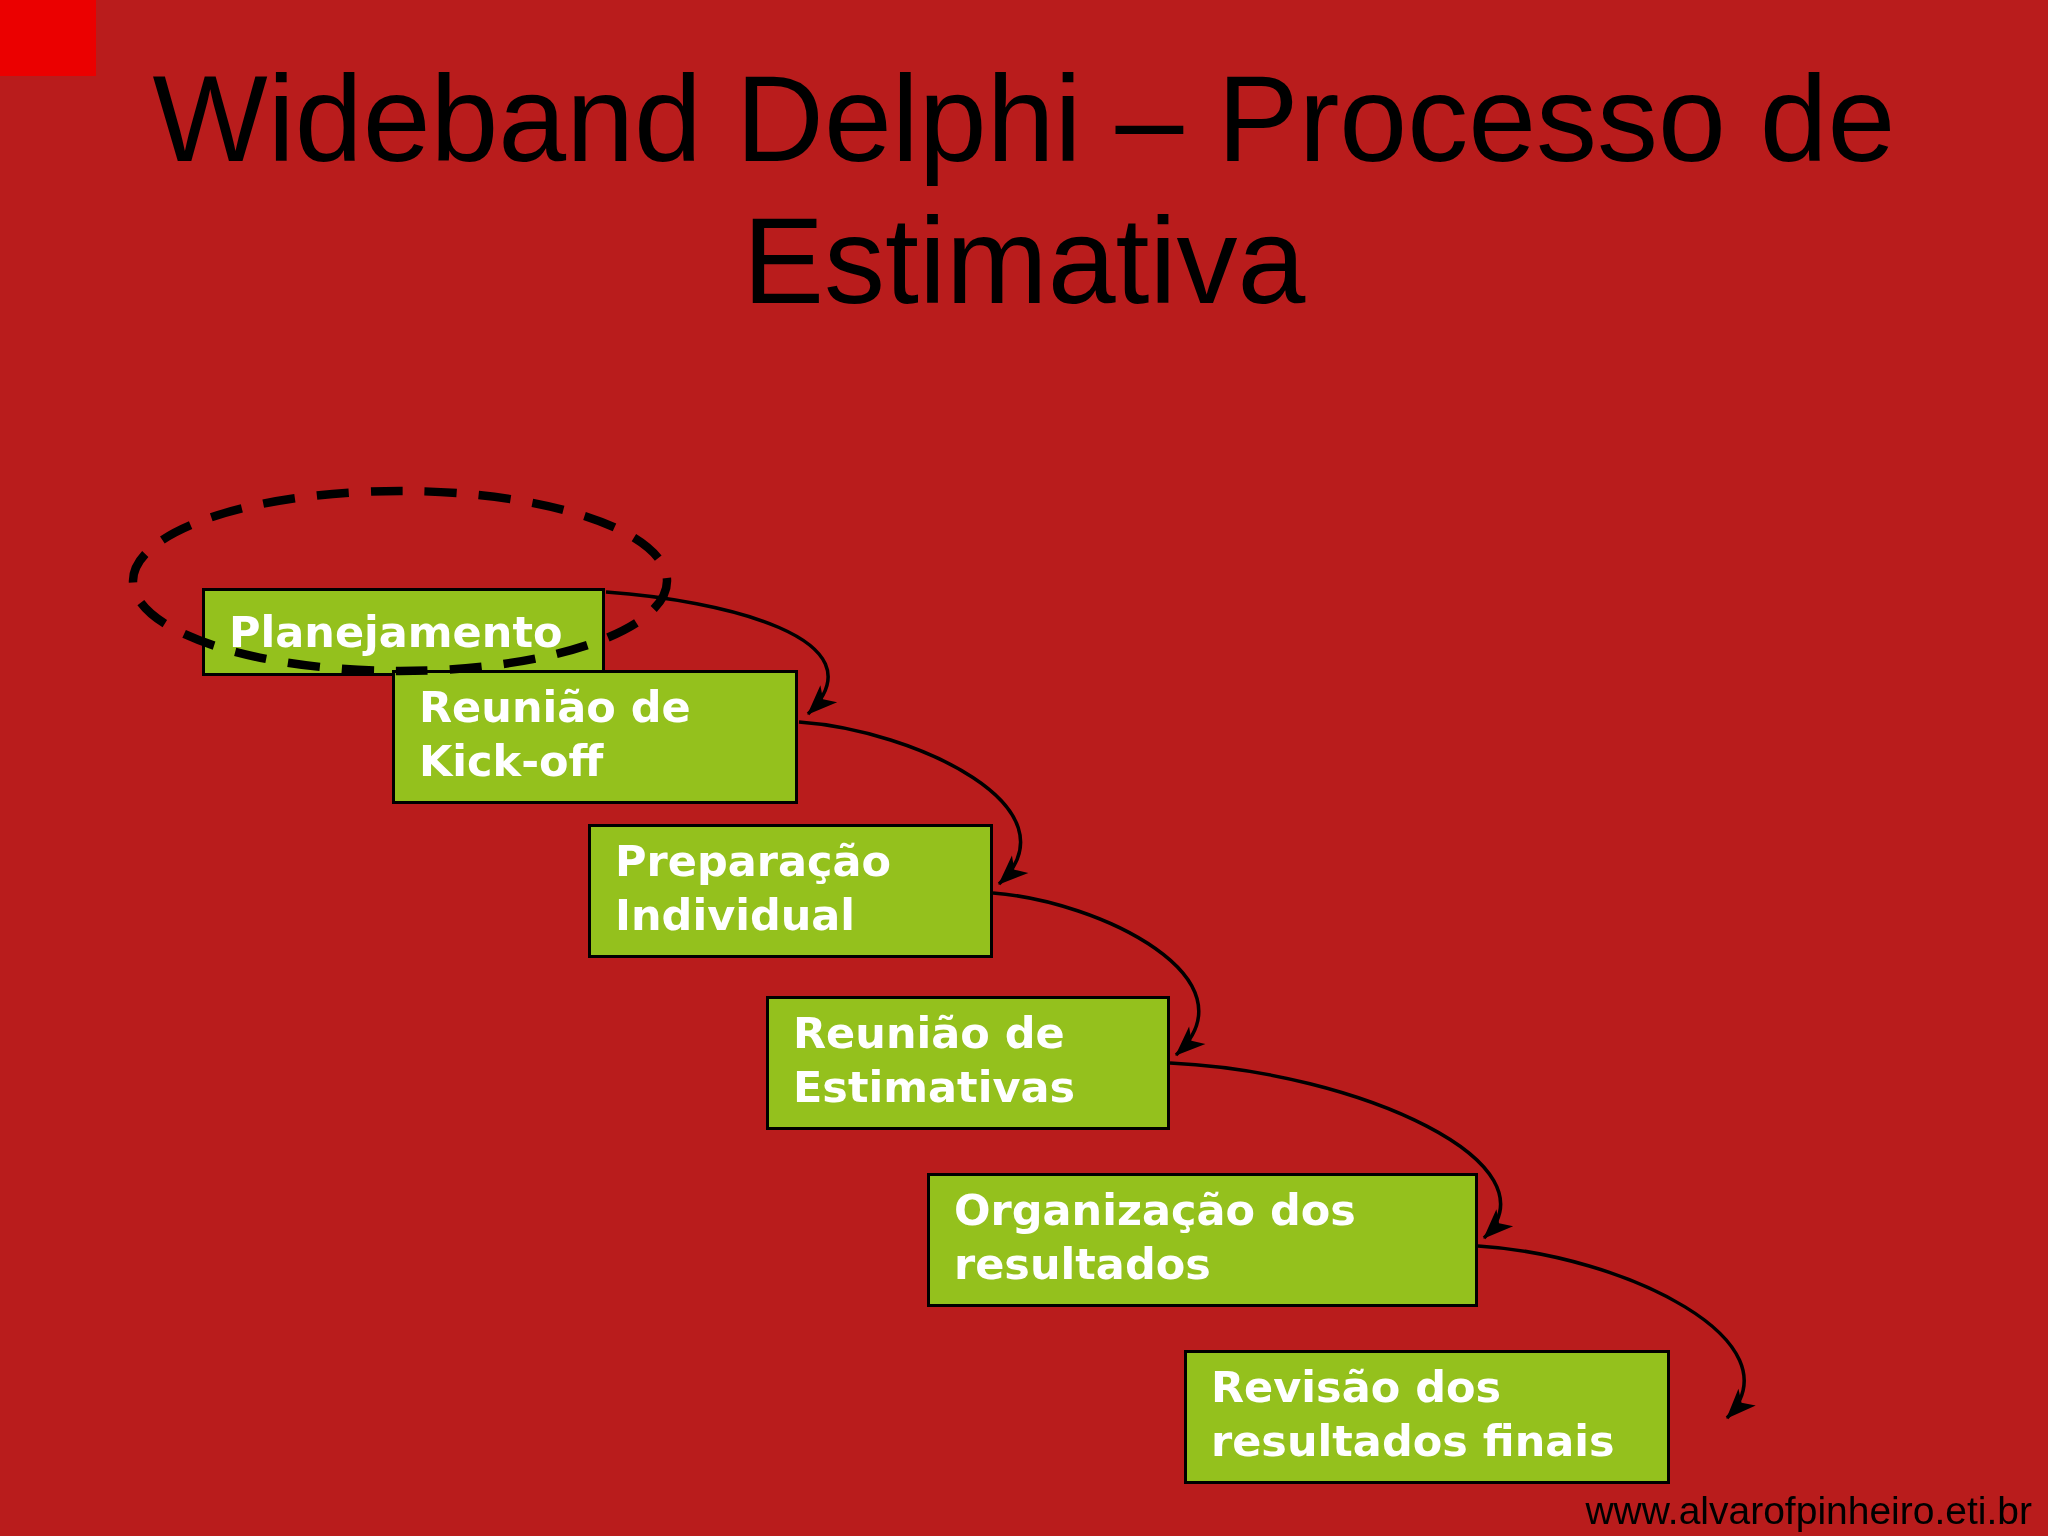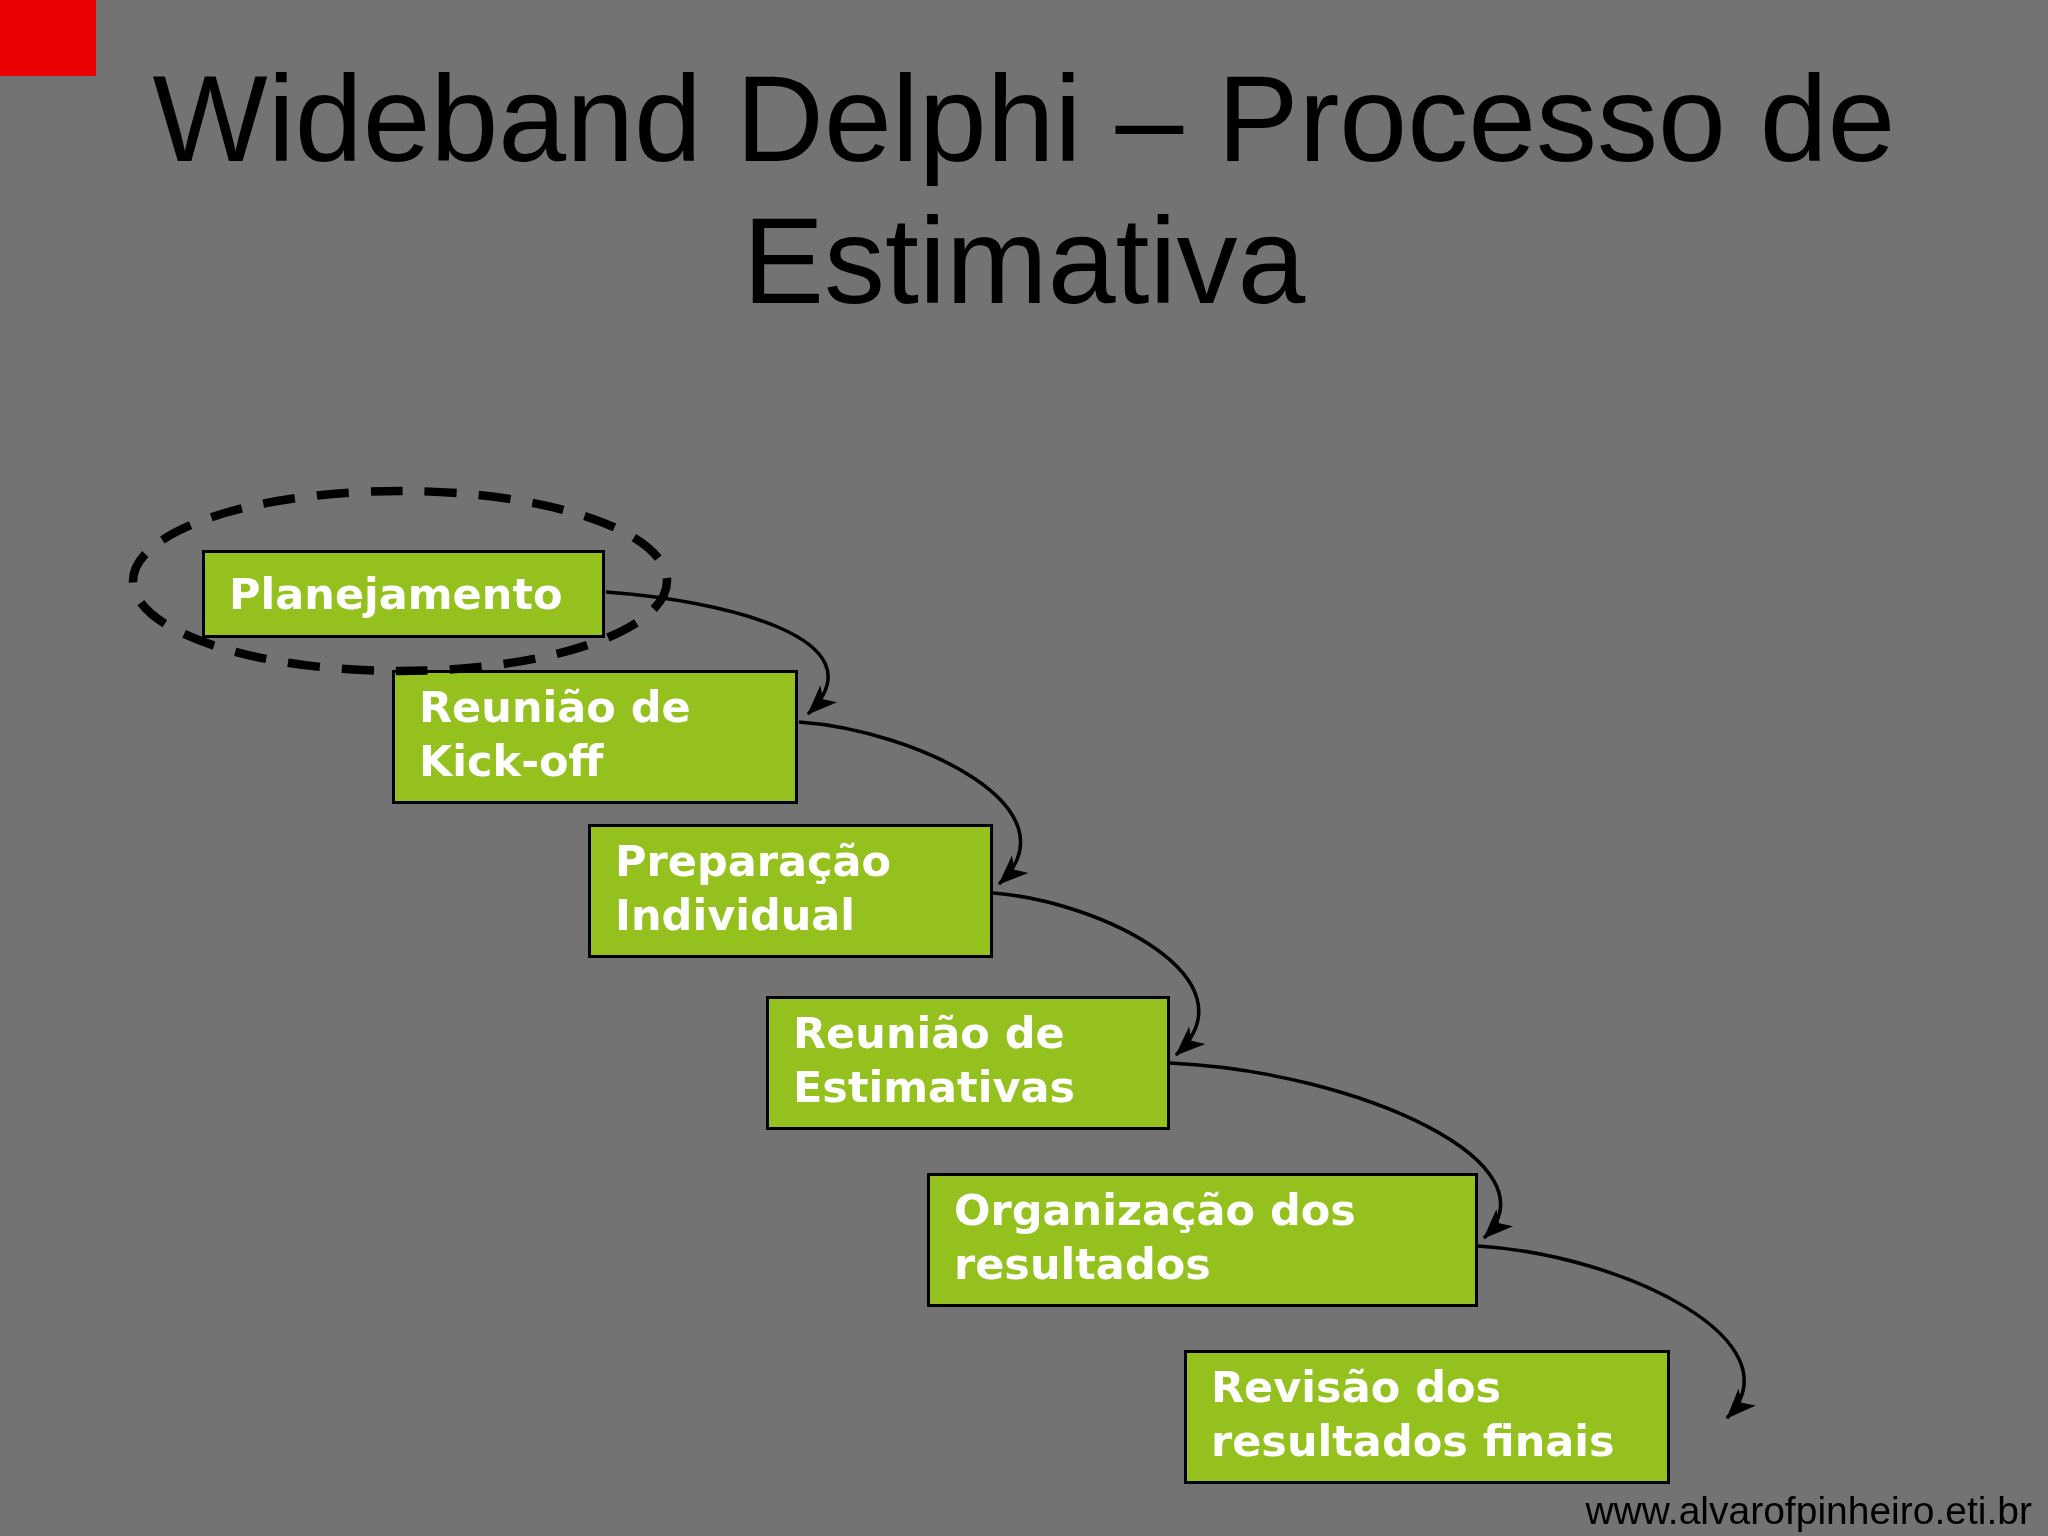--- a/index.html
+++ b/index.html
@@ -1,30 +1,30 @@
 <!DOCTYPE html>
 <html><head>
 <meta charset="utf-8">
 <style>
   html,body{margin:0;padding:0;}
   body{width:2048px;height:1536px;background:#ffffff;overflow:hidden;}
-  .slide{position:relative;width:2048px;height:1536px;background:#737373;}
+  .slide{position:relative;width:2048px;height:1536px;background:#b91c1c;}
 
   .corner-marker{position:absolute;left:0;top:0;width:96px;height:76px;}
 
   .title{position:absolute;left:0;top:48px;width:2048px;margin:0;
          font-family:"Liberation Sans",sans-serif;font-weight:400;
          font-size:122px;line-height:142px;text-align:center;color:#000;}
   .title .tline{display:block;white-space:pre;}
 
   .step-box{position:absolute;box-sizing:border-box;border:3px solid #000;
             font-family:"DejaVu Sans",sans-serif;font-weight:bold;
             font-size:43px;line-height:54px;color:#fff;
             padding:7px 8px 0 24px;}
-  .step-box.single{display:flex;align-items:center;padding-top:0;}
+  .step-box.single{display:flex;align-items:center;padding-top:0;margin-top:38px;}
 
   .connector-layer{position:absolute;left:0;top:0;width:2048px;height:1536px;
                    pointer-events:none;}
 
   .footer{position:absolute;right:16px;bottom:3px;
           font-family:"Liberation Sans",sans-serif;font-size:39px;
           color:#000;white-space:pre;}
 </style>
 </head>
 <body>

